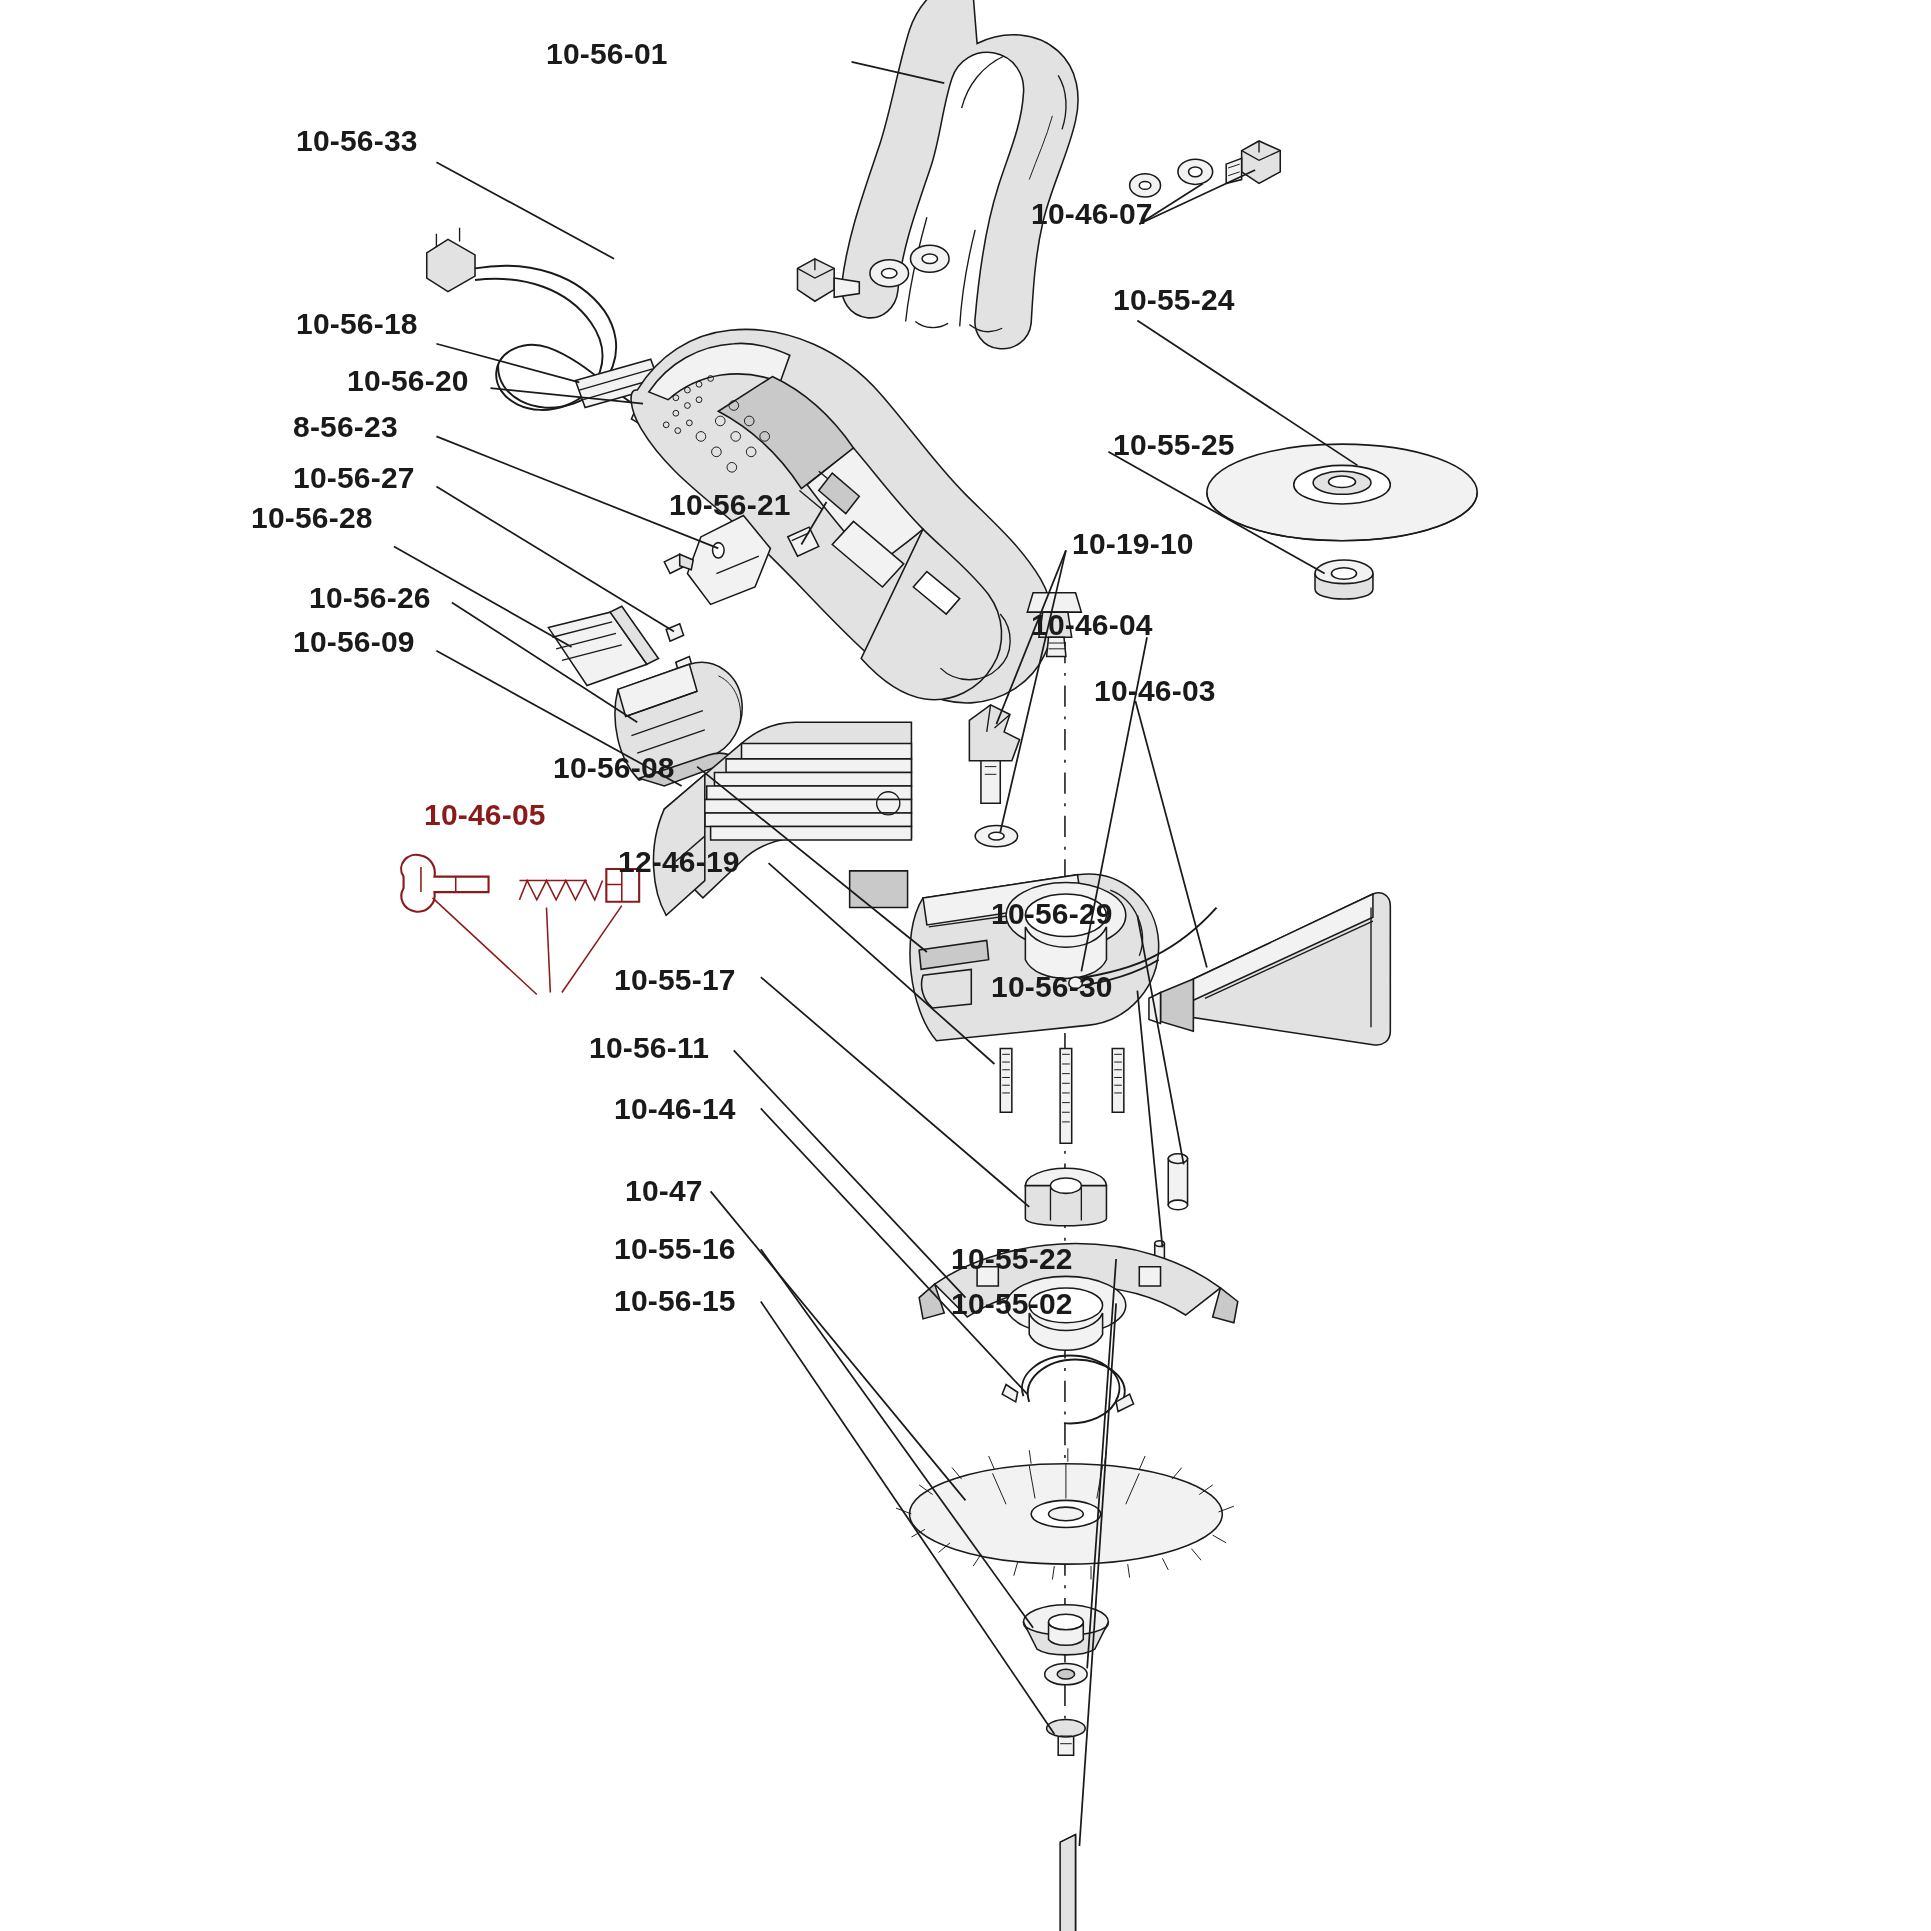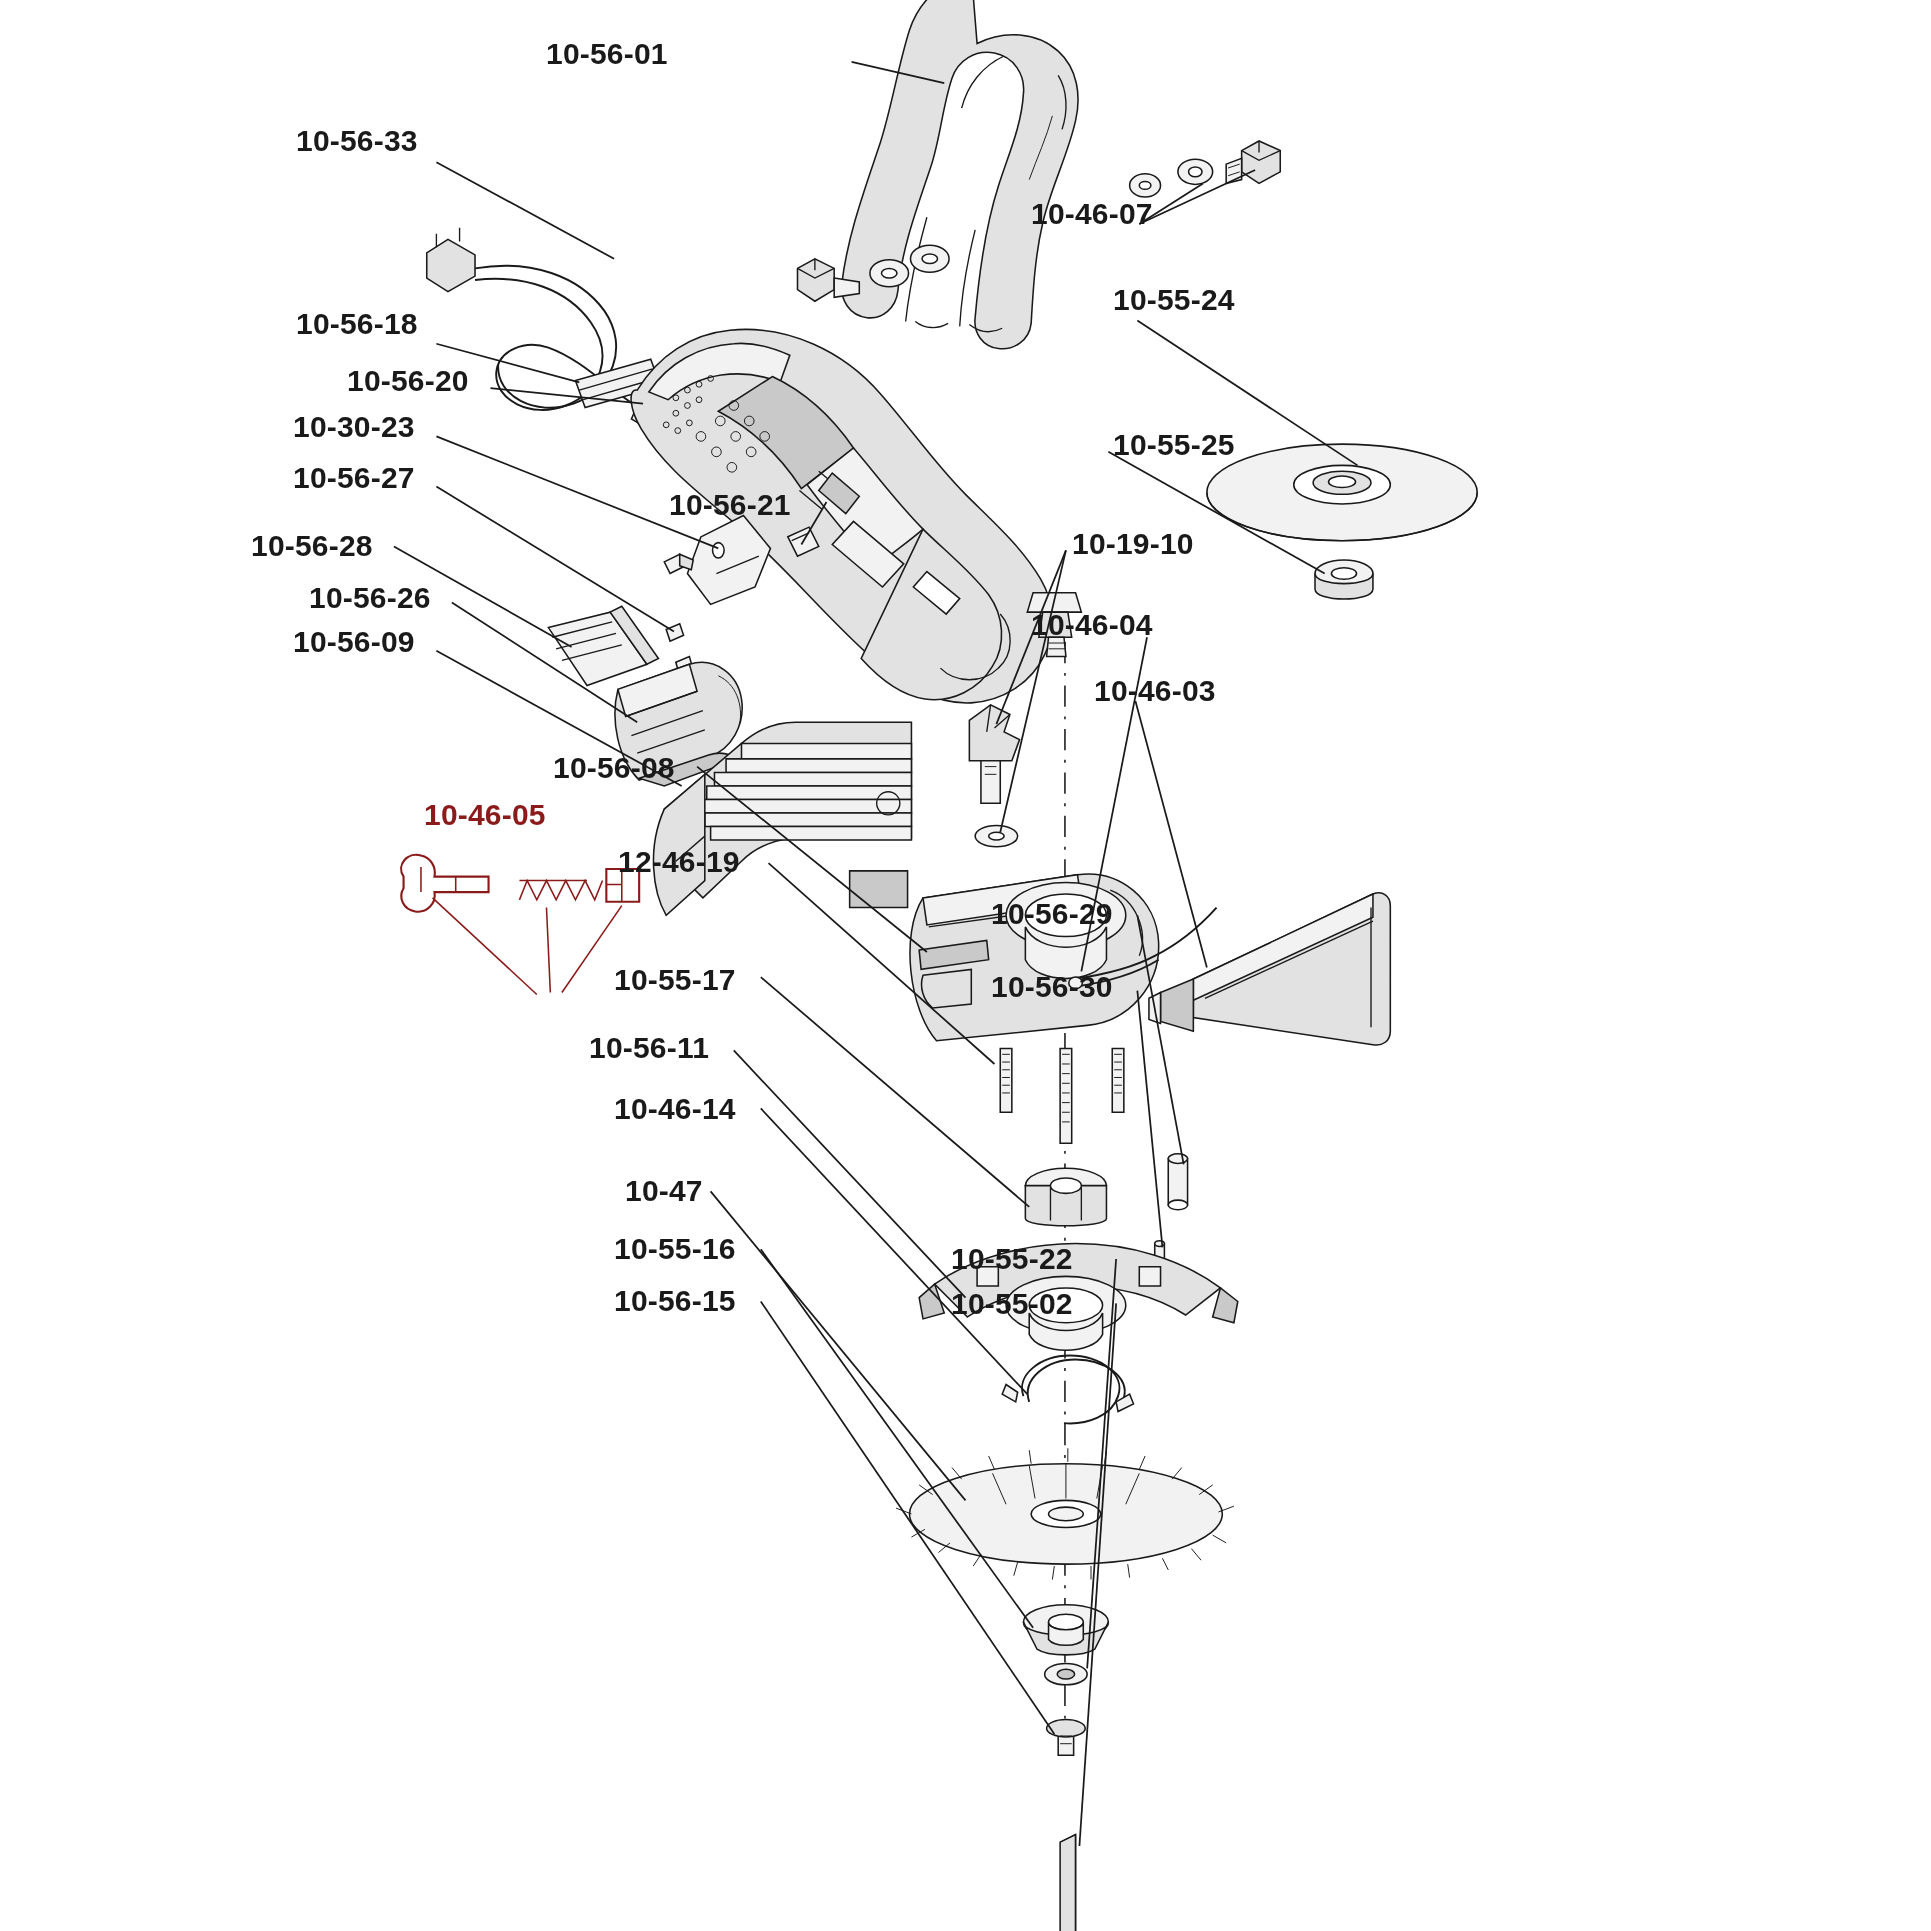--- a/index.html
+++ b/index.html
@@ -420,25 +420,25 @@
       <path class="leader" d="M1156 1350 L1118 1912"></path>
     </g>
   </svg>
 
   <div class="label" style="left:546px; top:37px;">10-56-01</div>
   <div class="label" style="left:296px; top:124px;">10-56-33</div>
   <div class="label" style="left:1031px; top:197px;">10-46-07</div>
   <div class="label" style="left:1113px; top:283px;">10-55-24</div>
   <div class="label" style="left:296px; top:307px;">10-56-18</div>
   <div class="label" style="left:347px; top:364px;">10-56-20</div>
-  <div class="label" style="left:293px; top:410px;">10-30-23</div>
+  <div class="label" style="left:293px; top:410px;">8-56-23</div>
   <div class="label" style="left:1113px; top:428px;">10-55-25</div>
   <div class="label" style="left:293px; top:461px;">10-56-27</div>
   <div class="label" style="left:669px; top:488px;">10-56-21</div>
-  <div class="label" style="left:251px; top:529px;text-align:center;">10-56-28</div>
+  <div class="label" style="left:251px; top:501px;text-align:center;">10-56-28</div>
   <div class="label" style="left:1072px; top:527px;">10-19-10</div>
   <div class="label" style="left:309px; top:581px;">10-56-26</div>
   <div class="label" style="left:1031px; top:608px;">10-46-04</div>
   <div class="label" style="left:293px; top:625px;">10-56-09</div>
   <div class="label" style="left:1094px; top:674px;">10-46-03</div>
   <div class="label" style="left:553px; top:751px;">10-56-08</div>
   <div class="label highlight" style="left:424px; top:798px;">10-46-05</div>
   <div class="label" style="left:618px; top:845px;">12-46-19</div>
   <div class="label" style="left:991px; top:897px;">10-56-29</div>
   <div class="label" style="left:614px; top:963px;">10-55-17</div>

